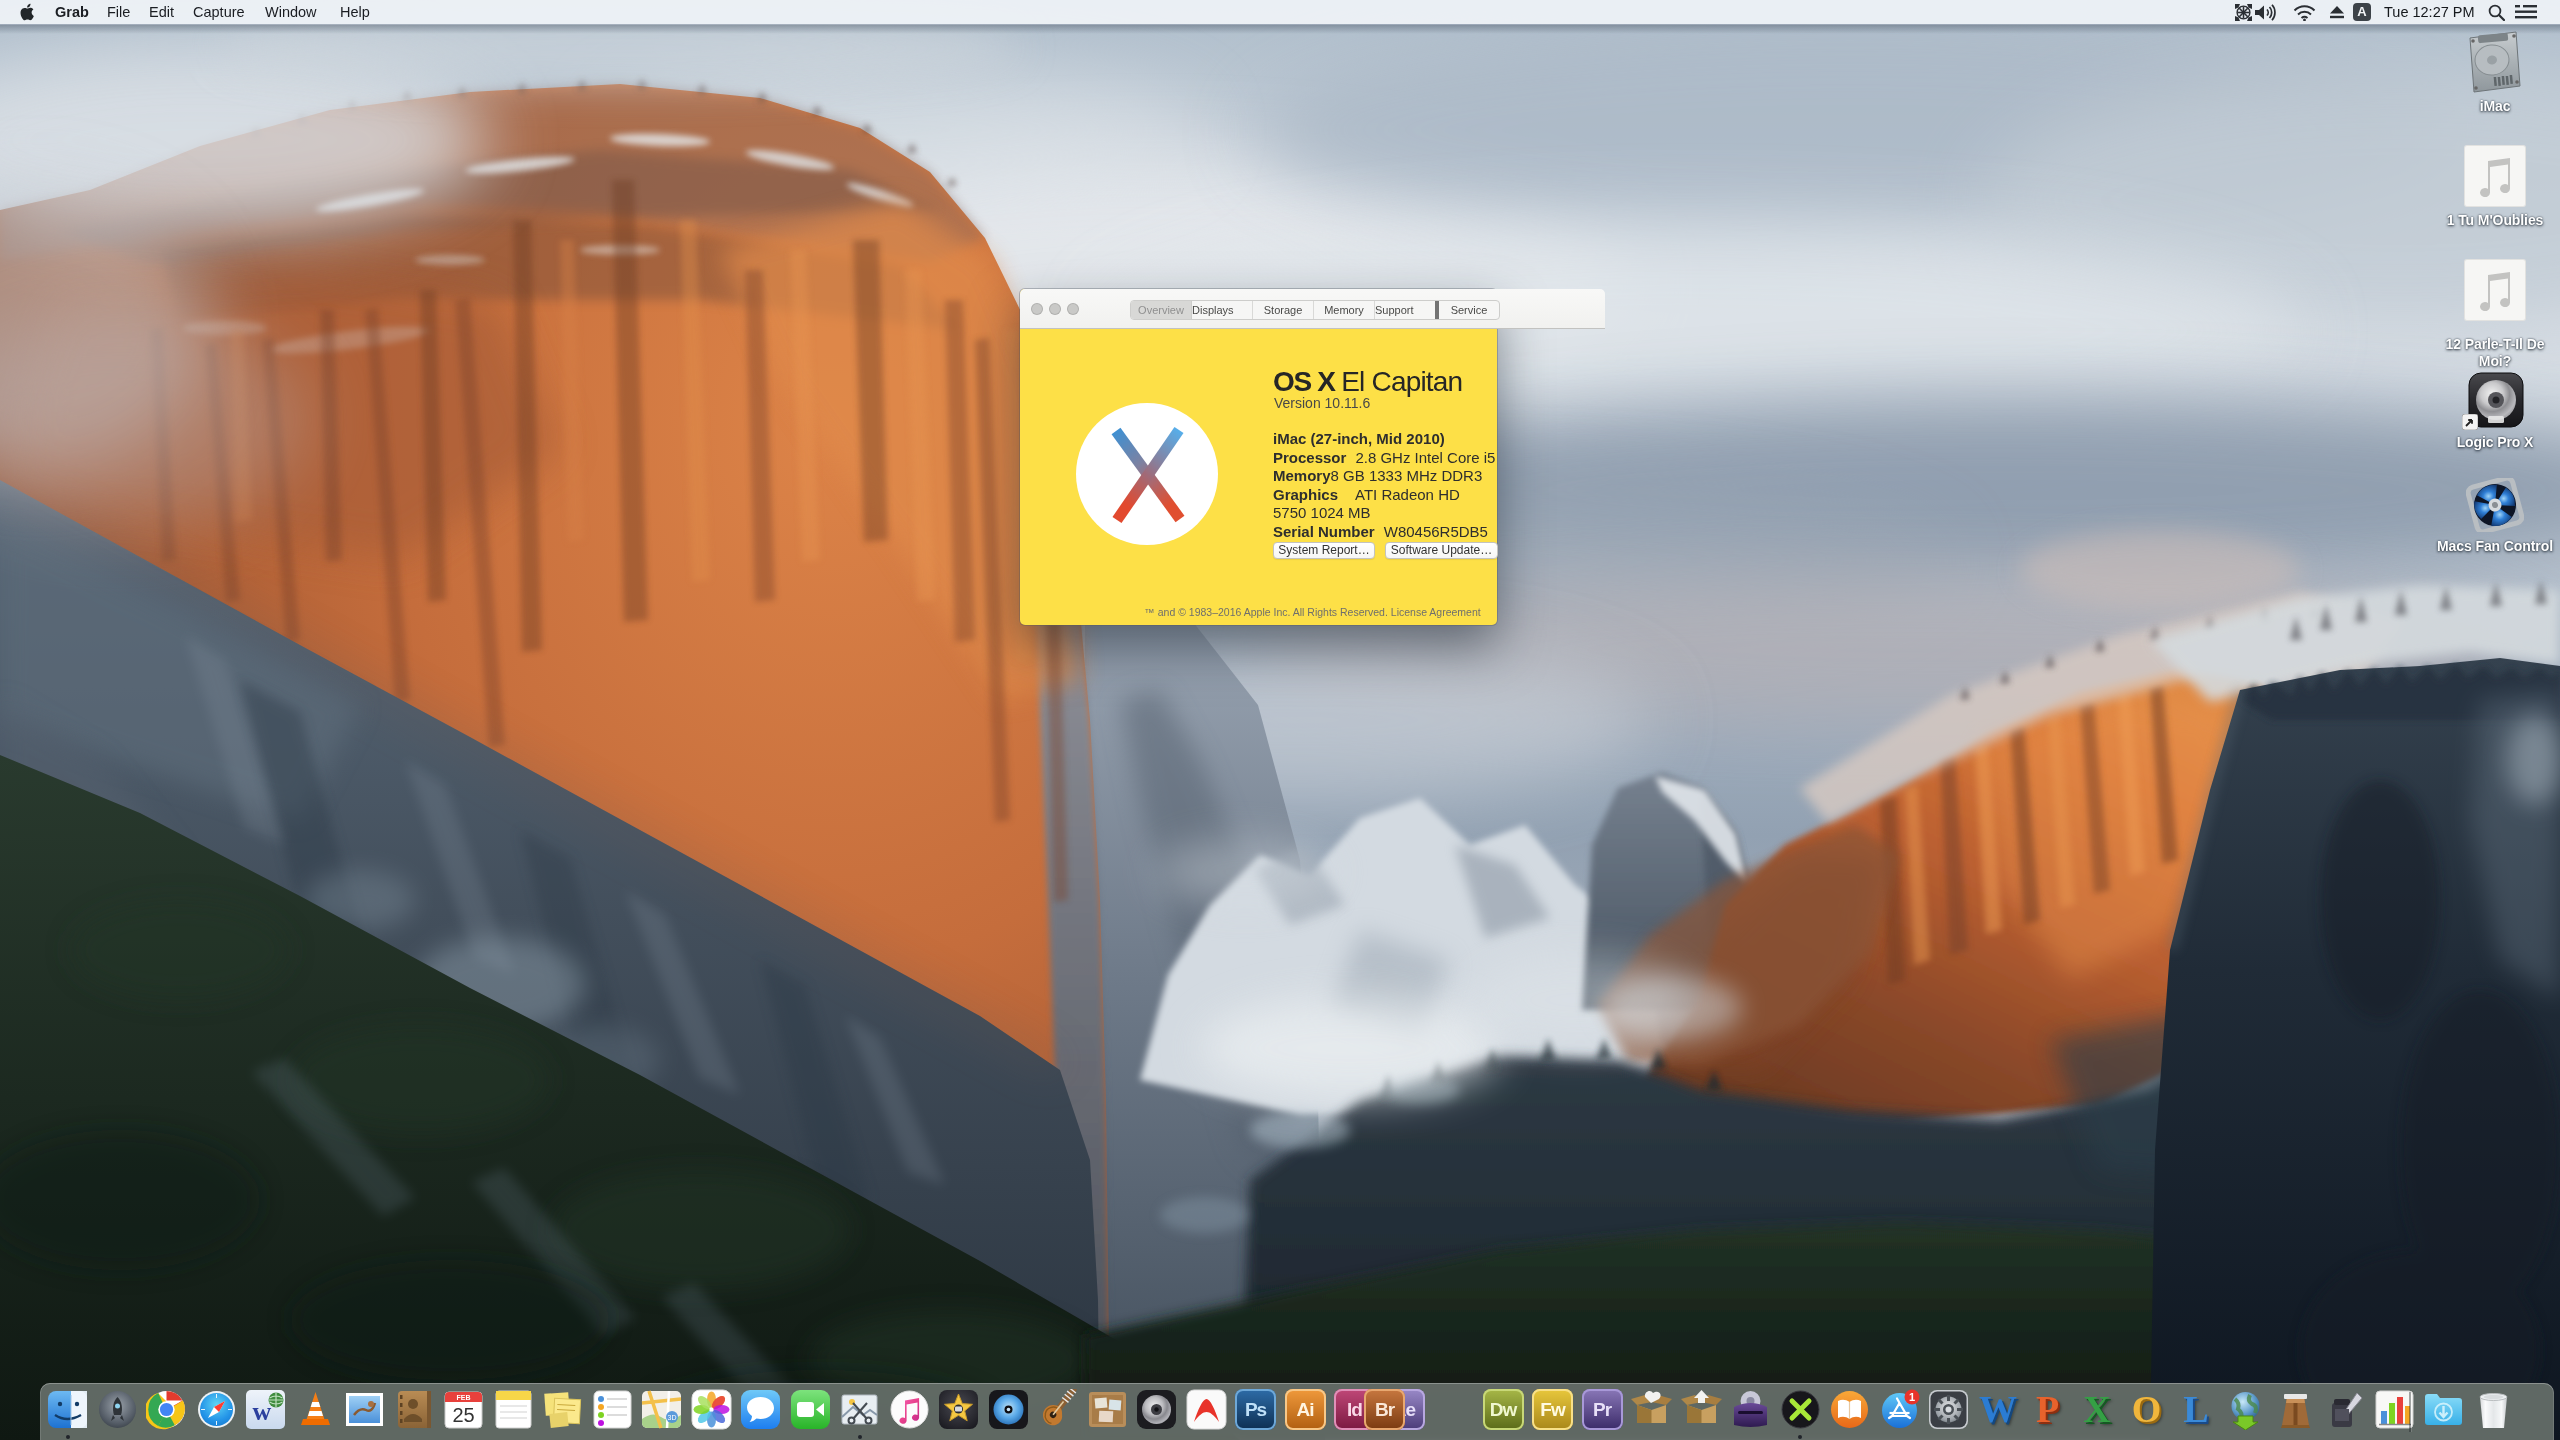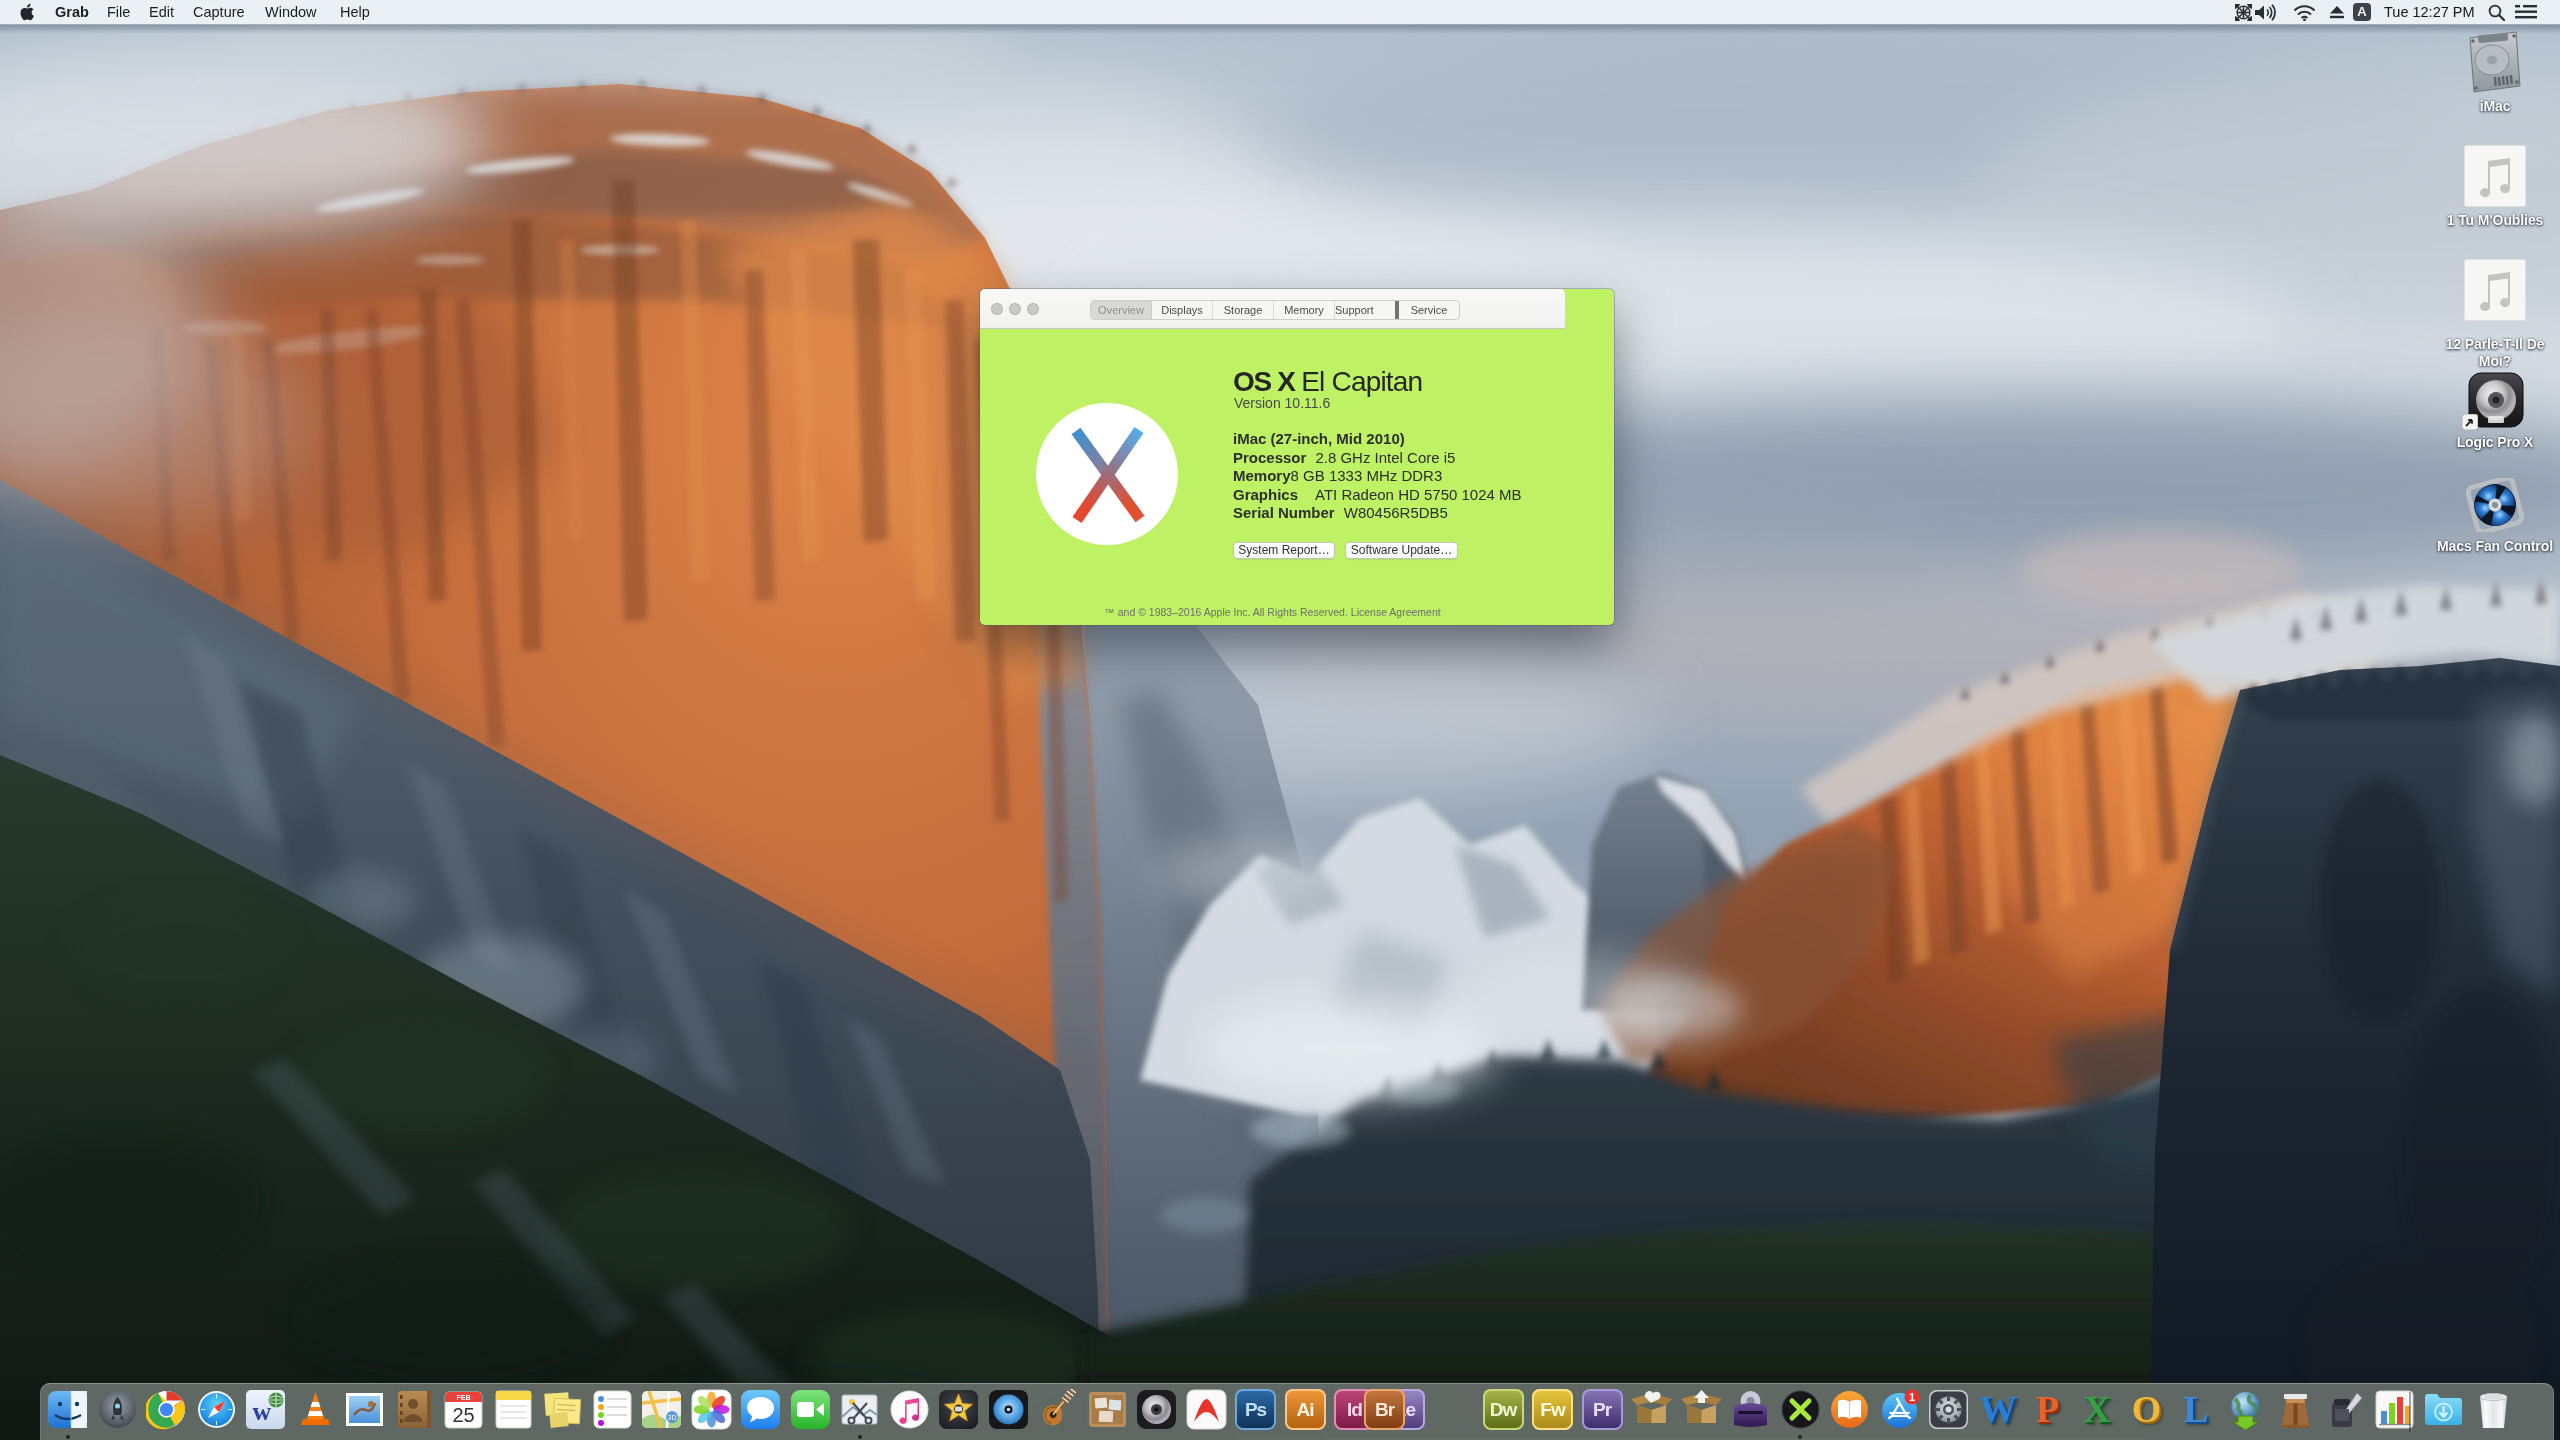--- a/index.html
+++ b/index.html
@@ -326,28 +326,28 @@
 <svg class="abs" style="left:2515px;top:5px" width="22" height="14" viewBox="0 0 22 14">
       <g fill="#2a2e33">
         <rect x="8" y="0" width="14" height="2.4"></rect>
         <rect x="0" y="0" width="5" height="2.4"></rect>
         <rect x="0" y="5.5" width="22" height="2.4"></rect>
         <rect x="0" y="11" width="22" height="2.4"></rect>
       </g>
     </svg>
 </div>
 <div id="mbshadow"></div>
-<div class="abs" style="left:980px;top:289px;width:634px;height:336px;background:#bef264;border-radius:5px;box-shadow:0 0 0 1px rgba(80,90,100,.35),0 22px 50px rgba(20,30,42,.5)">
+<div class="abs" style="left:1020px;top:289px;width:477px;height:336px;background:#fde047;border-radius:5px;box-shadow:0 0 0 1px rgba(80,90,100,.35),0 22px 50px rgba(20,30,42,.5)">
 <div class="abs" style="left:0;top:0;width:585px;height:39px;background:linear-gradient(#f8f8f7,#f1f1ef);border-bottom:1px solid #c2c2c0;border-radius:5px 5px 0 0"></div>
 <div class="abs" style="left:11px;top:14px;width:12px;height:12px;border-radius:6px;background:#c9c9c7;box-shadow:inset 0 0 0 1px rgba(0,0,0,.12)"></div>
 <div class="abs" style="left:29px;top:14px;width:12px;height:12px;border-radius:6px;background:#c9c9c7;box-shadow:inset 0 0 0 1px rgba(0,0,0,.12)"></div>
 <div class="abs" style="left:47px;top:14px;width:12px;height:12px;border-radius:6px;background:#c9c9c7;box-shadow:inset 0 0 0 1px rgba(0,0,0,.12)"></div>
 <div class="abs" style="left:110px;top:10.5px;height:18px;border:1px solid #cdcdcb;border-radius:4px;overflow:hidden;display:flex;font-size:11px;background:#f6f6f5">
 <div style="width:60px;text-align:center;line-height:18px;background:#d8d8d6;color:#909090;border-right:1px solid #cdcdcb">Overview</div>
-<div style="width:60px;text-align:center;line-height:18px;color:#4a4a48;border-right:1px solid #d9d9d7">Displays</div>
+<div style="width:60px;line-height:18px;color:#4a4a48;border-right:1px solid #d9d9d7">Displays</div>
 <div style="width:60px;text-align:center;line-height:18px;color:#4a4a48;border-right:1px solid #d9d9d7">Storage</div>
 <div style="width:60px;text-align:center;line-height:18px;color:#4a4a48;border-right:1px solid #d9d9d7">Memory</div>
 <div style="width:60px;text-align:left;line-height:18px;color:#4a4a48;border-right:4px solid #737373">Support</div>
 <div style="width:60px;text-align:center;line-height:18px;color:#4a4a48">Service</div>
 </div>
 <svg class="abs" style="left:56px;top:114px" width="142" height="142" viewBox="0 0 142 142">
 <defs>
 <linearGradient id="xb1" x1="0" y1="0" x2=".55" y2="1">
           <stop offset="0" stop-color="#3f90d2"></stop>
           <stop offset=".45" stop-color="#7e81a0"></stop>

